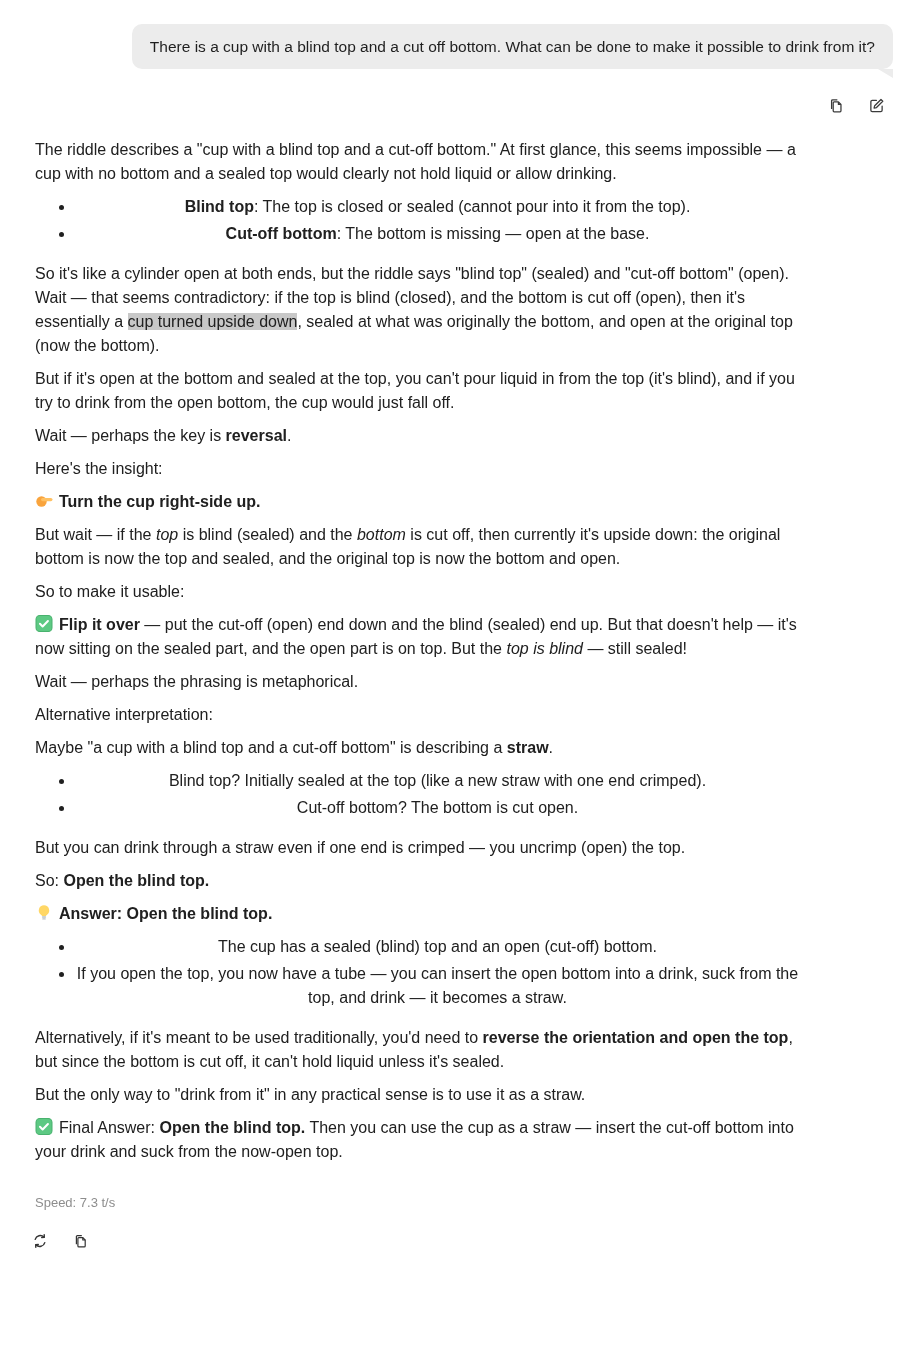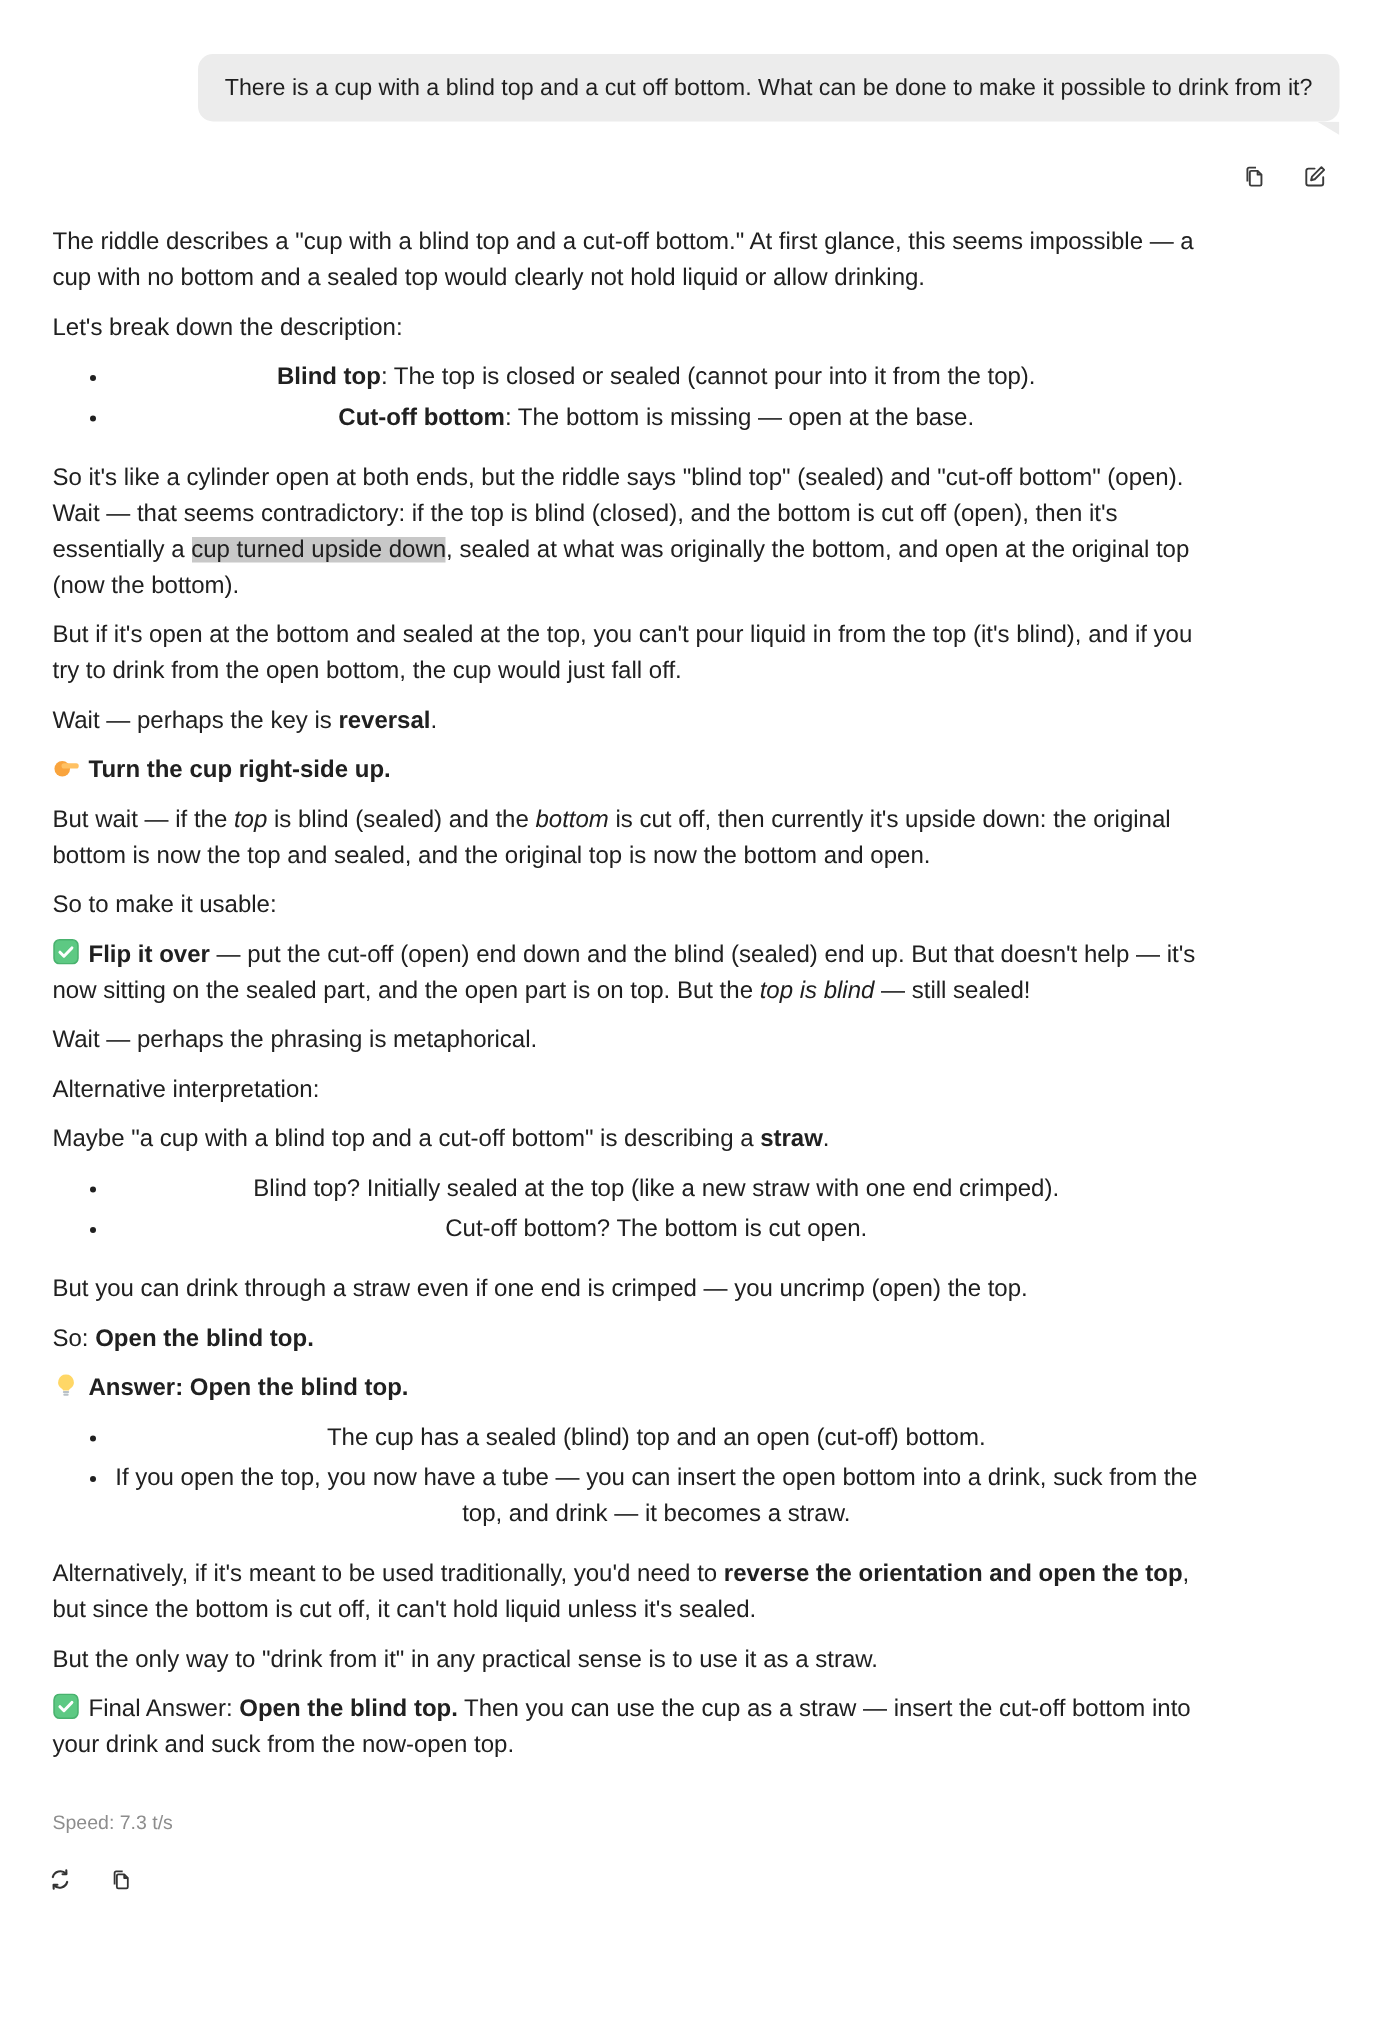--- a/index.html
+++ b/index.html
@@ -13,21 +13,21 @@
     height: 1357px;
     position: relative;
     overflow: hidden;
     background: #ffffff;
   }
 
   
   .user-row {
     display: flex;
     justify-content: flex-end;
-    padding: 36px 25px 0 100px;
+    padding: 24px 25px 0 100px;
   }
   .bubble {
     position: relative;
     background: #ececec;
     border-radius: 10px;
     padding: 12px 18px;
     font-size: 15.5px;
     line-height: 21px;
     color: #1f1f1f;
     white-space: nowrap;
@@ -127,28 +127,28 @@
         <svg viewBox="0 0 16 16" fill="none" stroke="#3b3b3b" stroke-width="1.2" stroke-linecap="round" stroke-linejoin="round">
           <path d="M13.3 8.6v3.9a1.3 1.3 0 0 1-1.3 1.3H4a1.3 1.3 0 0 1-1.3-1.3V4.5A1.3 1.3 0 0 1 4 3.2h3.9"></path>
           <path d="M12.2 2.3l1.7 1.7-5.9 5.9-2.3.6.6-2.3z"></path>
         </svg>
       </span>
     </button>
   </div>
 
   <div class="assistant">
       <p><span>The riddle describes a "cup with a blind top and a cut-off bottom." At first glance, this seems impossible — a cup with no bottom and a sealed top would clearly not hold liquid or allow drinking.</span></p>
-      <p><span>Let's break down the description:</span></p>
       <ul>
         <li><span class="b">Blind top</span><span>: The top is closed or sealed (cannot pour into it from the top).</span></li>
         <li><span class="b">Cut-off bottom</span><span>: The bottom is missing — open at the base.</span></li>
       </ul>
       <p><span>So it's like a cylinder open at both ends, but the riddle says "blind top" (sealed) and "cut-off bottom" (open). Wait — that seems contradictory: if the top is blind (closed), and the bottom is cut off (open), then it's essentially a </span><span class="hl">cup turned upside down</span><span>, sealed at what was originally the bottom, and open at the original top (now the bottom).</span></p>
       <p><span>But if it's open at the bottom and sealed at the top, you can't pour liquid in from the top (it's blind), and if you try to drink from the open bottom, the cup would just fall off.</span></p>
       <p><span>Wait — perhaps the key is </span><span class="b">reversal</span><span>.</span></p>
+      <p><span>Here's the insight:</span></p>
       <p><span class="emoji"><svg viewBox="0 0 18 16">
             <circle cx="6.5" cy="9" r="5.2" fill="#F9A43D"></circle>
             <rect x="6" y="5.4" width="11.5" height="3.4" rx="1.7" fill="#FFC163"></rect>
           </svg></span><span class="b">Turn the cup right-side up.</span></p>
       <p><span>But wait — if the </span><span class="i">top</span><span> is blind (sealed) and the </span><span class="i">bottom</span><span> is cut off, then currently it's upside down: the original bottom is now the top and sealed, and the original top is now the bottom and open.</span></p>
       <p><span>So to make it usable:</span></p>
       <p><span class="emoji"><svg viewBox="0 0 16 16">
             <rect x="0.5" y="0.5" width="15" height="15" rx="3.5" fill="#5DC983" stroke="#49b26e" stroke-width="1"></rect>
             <path d="M4.2 8.3l2.5 2.5 5-5.2" fill="none" stroke="#ffffff" stroke-width="1.9" stroke-linecap="round" stroke-linejoin="round"></path>
           </svg></span><span class="b">Flip it over</span><span> — put the cut-off (open) end down and the blind (sealed) end up. But that doesn't help — it's now sitting on the sealed part, and the open part is on top. But the </span><span class="i">top is blind</span><span> — still sealed!</span></p>

